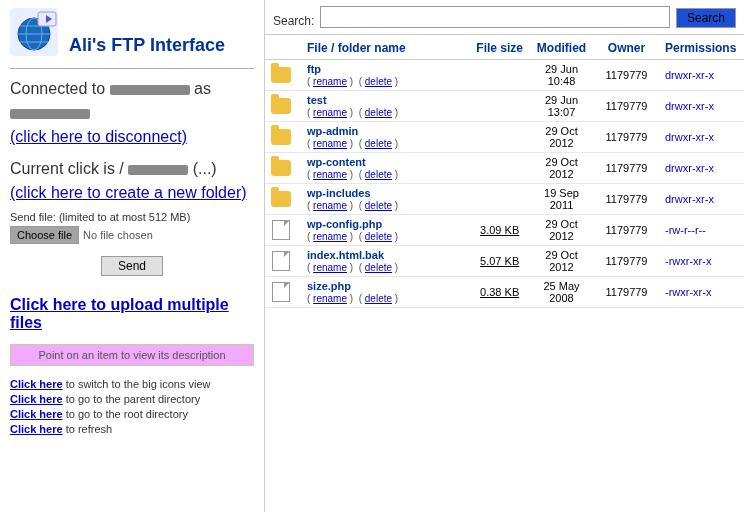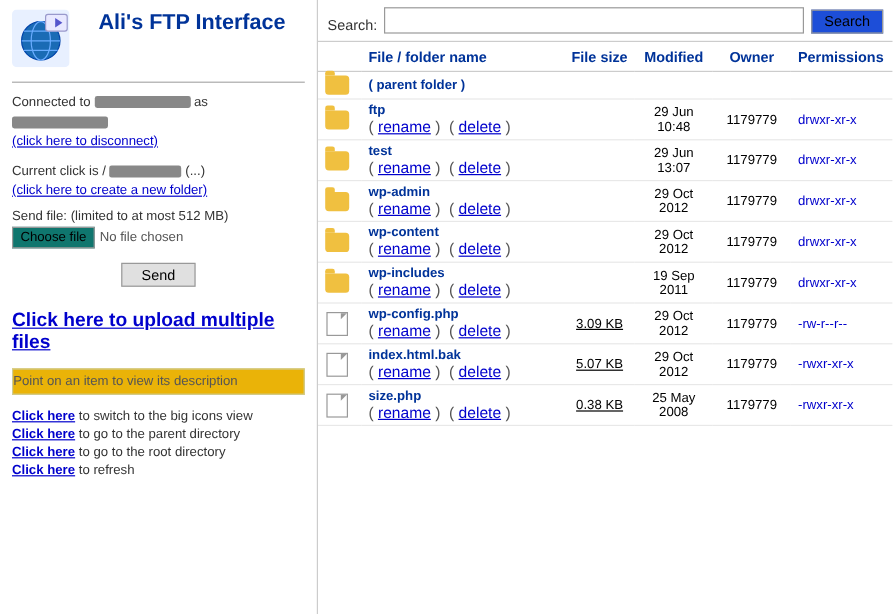--- a/index.html
+++ b/index.html
@@ -10,65 +10,66 @@
       width: 265px;
       min-width: 265px;
       padding: 8px 10px;
       border-right: 1px solid #ccc;
       display: flex;
       flex-direction: column;
       gap: 4px;
     }
     #logo-area {
       display: flex;
-      align-items: flex-start;
-      gap: 24px;
+      align-items: flex-end;
+      gap: 11px;
       margin-bottom: 4px;
     }
     #logo-icon {
       width: 48px;
       height: 48px;
     }
     #app-title {
       font-size: 18px;
       font-weight: bold;
       color: #003399;
     }
     .divider { border: none; border-top: 1px solid #aaa; margin: 4px 0; }
-    .info-block { font-size: 11px; color: #333; line-height: 1.5; }
+    .info-block { font-size: 16px; color: #333; line-height: 1.5; }
     .info-block .masked { background: #888; color: #888; border-radius: 2px; display: inline-block; width: 80px; height: 10px; vertical-align: middle; }
     .link { color: #0000cc; text-decoration: underline; cursor: pointer; }
     .send-section { margin-top: 2px; }
     .send-label { font-size: 11px; color: #333; }
     .file-row { display: flex; align-items: center; gap: 4px; margin: 3px 0; }
     .choose-btn {
-      background: #0f766e;
+      background: #a3a3a3;
       border: 1px solid #999;
       padding: 2px 6px;
       font-size: 11px;
       cursor: pointer;
     }
     .no-file-text { font-size: 11px; color: #555; }
     .send-btn {
       display: block;
       margin: 12px auto;
       background: #e0e0e0;
       border: 1px solid #999;
       padding: 2px 16px;
       font-size: 12px;
       cursor: pointer;
     }
     .upload-link { color: #0000cc; font-weight: bold; text-decoration: underline; cursor: pointer; margin: 4px 0; display: block; font-size: 16px; }
     .hint-box {
-      background: #eab308;
+      background: #f0abfc;
       border: 1px solid #cccc99;
-      padding: 4px 0;
+      padding: 4px 14px;
       font-size: 11px;
       color: #555;
       margin: 4px 0;
+      text-align: center;
     }
     .nav-links { display: flex; flex-direction: column; gap: 3px; margin-top: 4px; }
     .nav-link { font-size: 11px; color: #333; }
     .nav-link .link { font-weight: bold; }
 
     
     #right-panel {
       flex: 1;
       display: flex;
       flex-direction: column;
@@ -165,21 +166,21 @@
       content: '';
       position: absolute;
       top: 0; right: 0;
       width: 0; height: 0;
       border-style: solid;
       border-width: 5px 5px 0 0;
       border-color: #999 transparent transparent transparent;
     }
     .name-cell { min-width: 160px; }
     .item-name { color: #003399; font-weight: bold; text-decoration: none; }
-    .item-actions { font-size: 13px; color: #555; }
+    .item-actions { font-size: 10px; color: #555; }
     .item-actions .link { color: #0000cc; }
     .size-cell { text-align: center; white-space: nowrap; min-width: 45px; text-decoration: underline; }
     .modified-cell { white-space: nowrap; text-align: center; min-width: 55px; }
     .owner-cell { text-align: center; min-width: 60px; }
     .perms-cell { color: #0000cc; min-width: 80px; font-size: 11px; }
     .icon-cell { width: 26px; text-align: center; }
 
     
     #file-table-container::-webkit-scrollbar { width: 14px; }
     #file-table-container::-webkit-scrollbar-track { background: #f0f0f0; border-left: 1px solid #ccc; }
@@ -260,28 +261,20 @@
         <tr>
           <th style="width:26px"></th>
           <th>File / folder name</th>
           <th class="center" style="width:55px">File size</th>
           <th class="center" style="width:65px">Modified</th>
           <th class="center" style="width:65px">Owner</th>
           <th style="width:85px">Permissions</th>
         </tr>
       </thead>
       <tbody id="file-tbody">
-      <tr>
-            <td class="icon-cell"><span class="folder-icon"></span></td>
-            <td class="name-cell"><a class="item-name" href="#">( parent folder )</a></td>
-            <td class="size-cell"></td>
-            <td class="modified-cell"></td>
-            <td class="owner-cell"></td>
-            <td class="perms-cell"></td>
-          </tr>
           <tr>
             <td class="icon-cell"><span class="folder-icon"></span></td>
             <td class="name-cell"><a class="item-name" href="#">ftp</a><br><span class="item-actions">( <a class="link" href="#">rename</a> ) &nbsp;( <a class="link" href="#">delete</a> )</span></td>
             <td class="size-cell"></td>
             <td class="modified-cell">29 Jun<br>10:48</td>
             <td class="owner-cell">1179779</td>
             <td class="perms-cell">drwxr-xr-x</td>
           </tr>
           <tr>
             <td class="icon-cell"><span class="folder-icon"></span></td>

